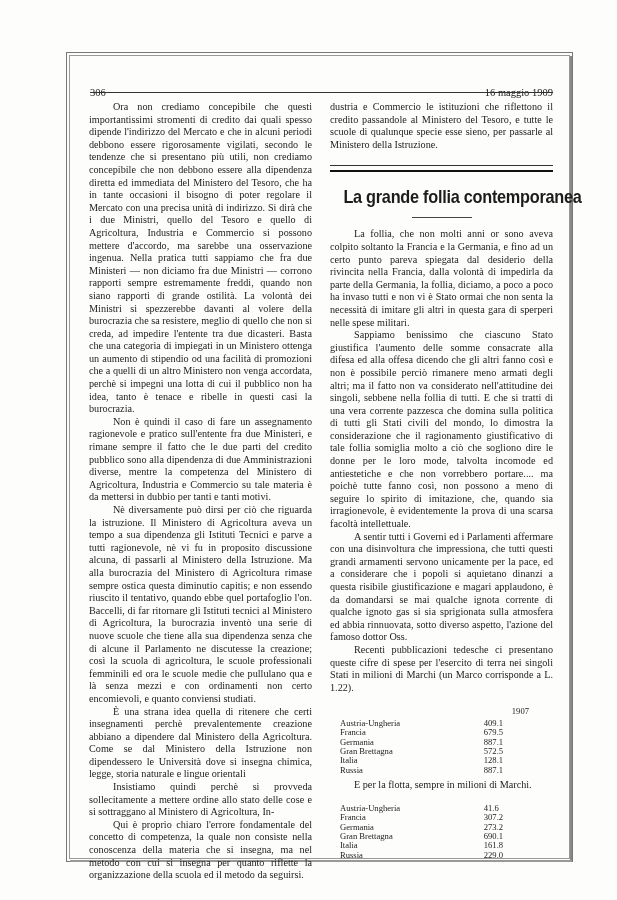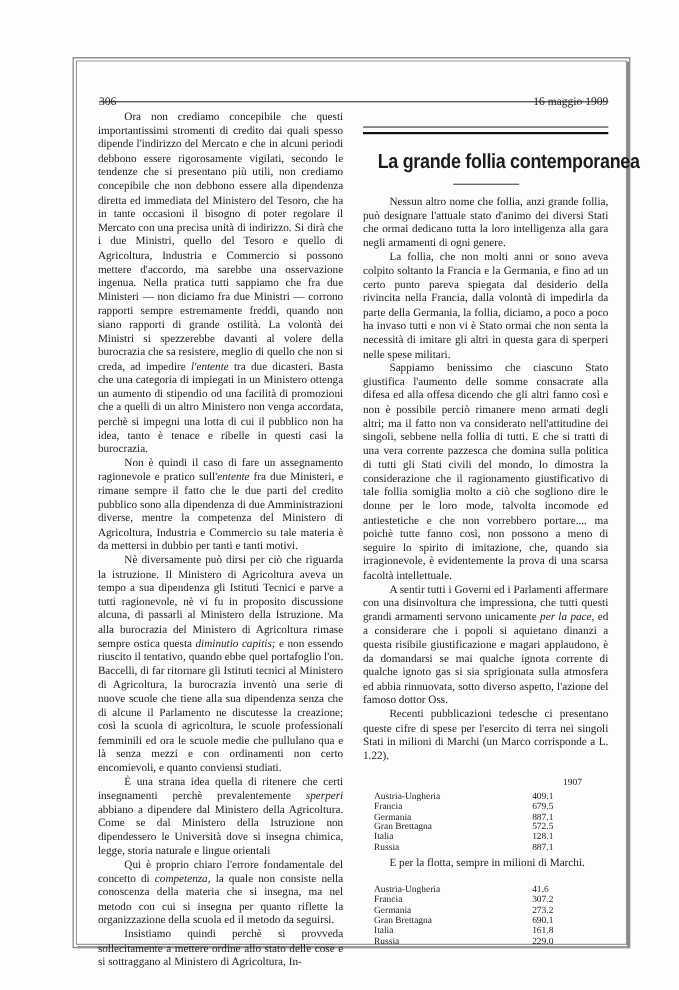--- a/index.html
+++ b/index.html
@@ -10,21 +10,21 @@
   .header { position:absolute; left:90px; top:75px; width:463px; height:14px; font-size:10.5px; font-family:"Liberation Serif", serif;margin-top:12px; }
   .header .pnum { position:absolute; left:0; top:0; }
   .header .journal { position:absolute; left:0; right:0; text-align:center; top:0; letter-spacing:0.5px; }
   .header .date { position:absolute; right:0; top:0; }
   .header-rule { position:absolute; left:90px; top:92px; width:463px; height:1px; background:#333; }
   .col { position:absolute; top:101px; font-family:"Liberation Serif", serif; font-size:10.2px; line-height:12.6px; text-align:justify; }
   .col.left { left:89px; width:223px; }
   .col.right { left:330px; width:223px; }
   .col p { margin:0; text-indent:24px; }
   .col p.noindent { text-indent:0; }
-  .col .it { font-style:italic; }
+  .col .it { }
   .double-rule { margin:14px 0 0 0; height:4px; border-top:1px solid #333; border-bottom:2px solid #111; }
   .title { text-align:center; font-family:"Liberation Sans", sans-serif; font-weight:bold; font-size:18.5px; line-height:22px; margin:14px 0 0 0; letter-spacing:-0.3px; transform:scaleX(0.88); transform-origin:center; white-space:nowrap; }
   .title-rule { width:60px; height:1px; background:#444; margin:9px auto 10px auto; }
   table.data { width:190px; margin:12px 0 4px 10px; border-collapse:collapse; font-size:8.6px; line-height:9.4px; font-family:"Liberation Serif", serif; }
   table.data td { padding:0; }
   table.data td.val { text-align:left; }
   table.data th { font-weight:normal; text-align:right; font-size:8.6px; padding-bottom:2px; }
   .subline { text-indent:16px; margin:6px 0 0 0; }
 </style>
 </head>
@@ -37,30 +37,30 @@
 <div class="header">
   <span class="pnum">306</span>
   <span class="date">16 maggio 1909</span>
 </div>
 <div class="header-rule"></div>
 
 <div class="col left">
   <p><span>Ora non crediamo concepibile che questi importantissimi stromenti di credito dai quali spesso dipende l'indirizzo del Mercato e che in alcuni periodi debbono essere rigorosamente vigilati, secondo le tendenze che si presentano più utili, non crediamo concepibile che non debbono essere alla dipendenza diretta ed immediata del Ministero del Tesoro, che ha in tante occasioni il bisogno di poter regolare il Mercato con una precisa unità di indirizzo. Si dirà che i due Ministri, quello del Tesoro e quello di Agricoltura, Industria e Commercio si possono mettere d'accordo, ma sarebbe una osservazione ingenua. Nella pratica tutti sappiamo che fra due Ministeri — non diciamo fra due Ministri — corrono rapporti sempre estremamente freddi, quando non siano rapporti di grande ostilità. La volontà dei Ministri si spezzerebbe davanti al volere della burocrazia che sa resistere, meglio di quello che non si creda, ad impedire </span><span class="it">l'entente</span><span> tra due dicasteri. Basta che una categoria di impiegati in un Ministero ottenga un aumento di stipendio od una facilità di promozioni che a quelli di un altro Ministero non venga accordata, perchè si impegni una lotta di cui il pubblico non ha idea, tanto è tenace e ribelle in questi casi la burocrazia.</span></p>
   <p><span>Non è quindi il caso di fare un assegnamento ragionevole e pratico sull'</span><span class="it">entente</span><span> fra due Ministeri, e rimane sempre il fatto che le due parti del credito pubblico sono alla dipendenza di due Amministrazioni diverse, mentre la competenza del Ministero di Agricoltura, Industria e Commercio su tale materia è da mettersi in dubbio per tanti e tanti motivi.</span></p>
   <p><span>Nè diversamente può dirsi per ciò che riguarda la istruzione. Il Ministero di Agricoltura aveva un tempo a sua dipendenza gli Istituti Tecnici e parve a tutti ragionevole, nè vi fu in proposito discussione alcuna, di passarli al Ministero della Istruzione. Ma alla burocrazia del Ministero di Agricoltura rimase sempre ostica questa </span><span class="it">diminutio capitis;</span><span> e non essendo riuscito il tentativo, quando ebbe quel portafoglio l'on. Baccelli, di far ritornare gli Istituti tecnici al Ministero di Agricoltura, la burocrazia inventò una serie di nuove scuole che tiene alla sua dipendenza senza che di alcune il Parlamento ne discutesse la creazione; così la scuola di agricoltura, le scuole professionali femminili ed ora le scuole medie che pullulano qua e là senza mezzi e con ordinamenti non certo encomievoli, e quanto conviensi studiati.</span></p>
-  <p><span>È una strana idea quella di ritenere che certi insegnamenti perchè prevalentemente </span><span class="it">sperperi</span><span> abbiano a dipendere dal Ministero della Agricoltura. Come se dal Ministero della Istruzione non dipendessero le Università dove si insegna chimica, legge, storia naturale e lingue orientali</span></p>
+  <p><span>È una strana idea quella di ritenere che certi insegnamenti perchè prevalentemente </span><span class="it">creazione</span><span> abbiano a dipendere dal Ministero della Agricoltura. Come se dal Ministero della Istruzione non dipendessero le Università dove si insegna chimica, legge, storia naturale e lingue orientali</span></p>
+  <p>Insistiamo quindi perchè si provveda sollecitamente a mettere ordine allo stato delle cose e si sottraggano al Ministero di Agricoltura, In-</p>
   <p><span>Qui è proprio chiaro l'errore fondamentale del concetto di </span><span class="it">competenza,</span><span> la quale non consiste nella conoscenza della materia che si insegna, ma nel metodo con cui si insegna per quanto riflette la organizzazione della scuola ed il metodo da seguirsi.</span></p>
-  <p>Insistiamo quindi perchè si provveda sollecitamente a mettere ordine allo stato delle cose e si sottraggano al Ministero di Agricoltura, In-</p>
 </div>
 
 <div class="col right">
+  <p class="noindent">dustria e Commercio le istituzioni che riflettono il credito passandole al Ministero del Tesoro, e tutte le scuole di qualunque specie esse sieno, per passarle al Ministero della Istruzione.</p>
   <div class="double-rule"></div>
   <div class="title">La grande follia contemporanea</div>
   <div class="title-rule"></div>
-  <p>Nessun altro nome che follia, anzi grande follia, può designare l'attuale stato d'animo dei diversi Stati che ormai dedicano tutta la loro intelligenza alla gara negli armamenti di ogni genere.</p>
   <p>La follia, che non molti anni or sono aveva colpito soltanto la Francia e la Germania, e fino ad un certo punto pareva spiegata dal desiderio della rivincita nella Francia, dalla volontà di impedirla da parte della Germania, la follia, diciamo, a poco a poco ha invaso tutti e non vi è Stato ormai che non senta la necessità di imitare gli altri in questa gara di sperperi nelle spese militari.</p>
   <p>Sappiamo benissimo che ciascuno Stato giustifica l'aumento delle somme consacrate alla difesa ed alla offesa dicendo che gli altri fanno così e non è possibile perciò rimanere meno armati degli altri; ma il fatto non va considerato nell'attitudine dei singoli, sebbene nella follia di tutti. E che si tratti di una vera corrente pazzesca che domina sulla politica di tutti gli Stati civili del mondo, lo dimostra la considerazione che il ragionamento giustificativo di tale follia somiglia molto a ciò che sogliono dire le donne per le loro mode, talvolta incomode ed antiestetiche e che non vorrebbero portare.... ma poichè tutte fanno così, non possono a meno di seguire lo spirito di imitazione, che, quando sia irragionevole, è evidentemente la prova di una scarsa facoltà intellettuale.</p>
   <p><span>A sentir tutti i Governi ed i Parlamenti affermare con una disinvoltura che impressiona, che tutti questi grandi armamenti servono unicamente </span><span class="it">per la pace,</span><span> ed a considerare che i popoli si aquietano dinanzi a questa risibile giustificazione e magari applaudono, è da domandarsi se mai qualche ignota corrente di qualche ignoto gas si sia sprigionata sulla atmosfera ed abbia rinnuovata, sotto diverso aspetto, l'azione del famoso dottor Oss.</span></p>
   <p>Recenti pubblicazioni tedesche ci presentano queste cifre di spese per l'esercito di terra nei singoli Stati in milioni di Marchi (un Marco corrisponde a L. 1.22).</p>
 
   <table class="data">
     <tbody>
         <tr>
           <td></td>
           <th>1907</th>

